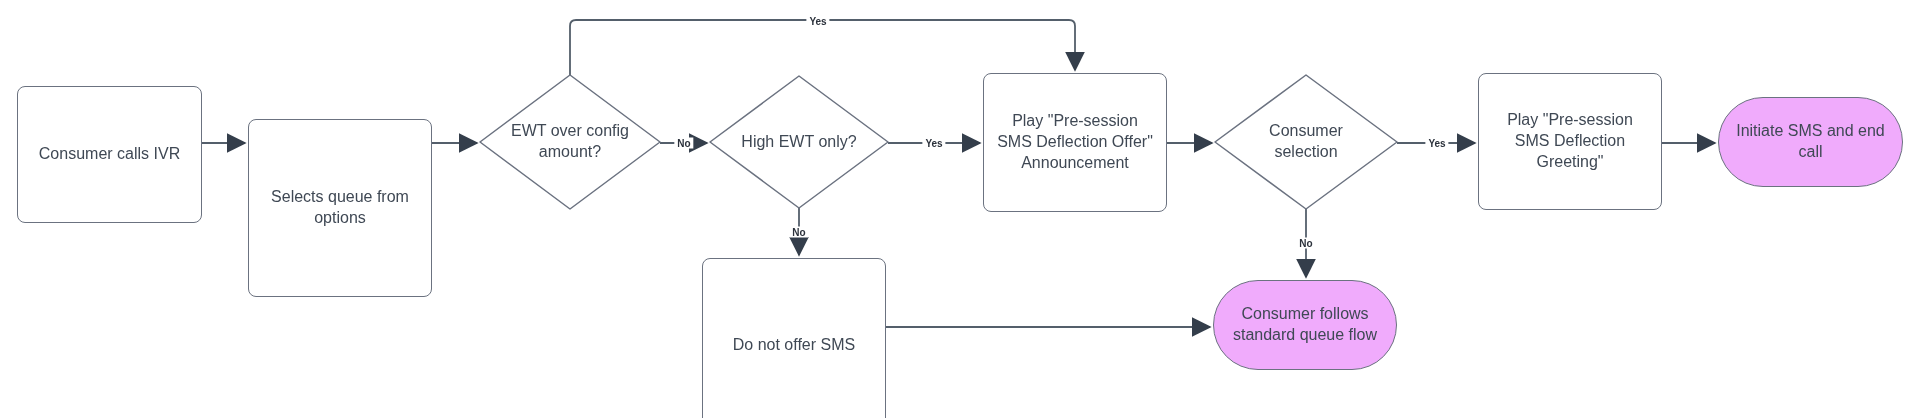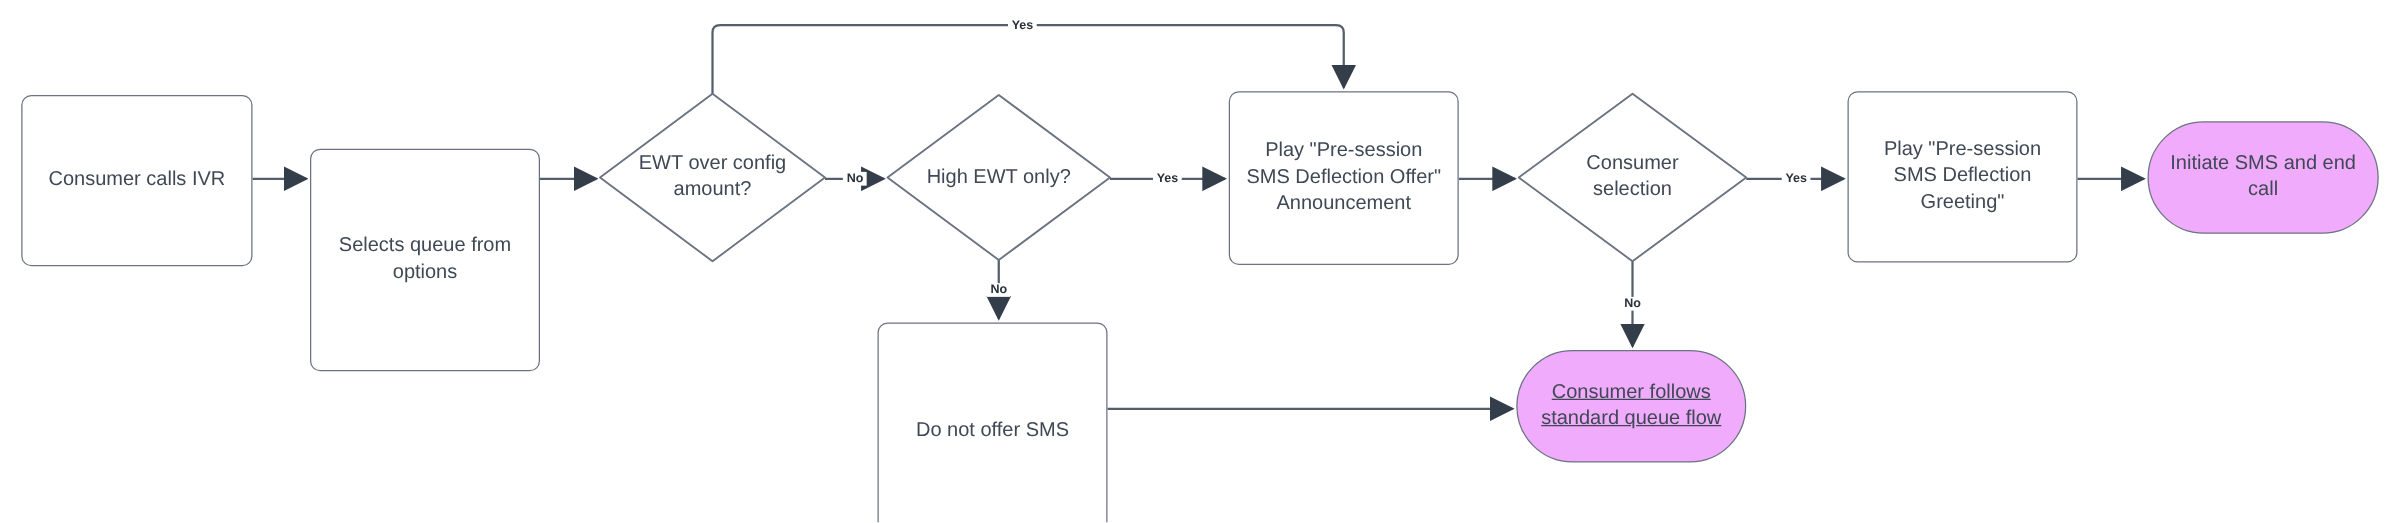--- a/index.html
+++ b/index.html
@@ -64,21 +64,21 @@
     <path class="wire" d="M570,75 L570,26 Q570,20 576,20 L1069,20 Q1075,20 1075,26 L1075,70" marker-end="url(#arrowhead)"></path>
     <path class="wire" d="M888,143 L980,143" marker-end="url(#arrowhead)"></path>
     <path class="wire" d="M799,208 L799,255" marker-end="url(#arrowhead)"></path>
     <path class="wire" d="M1167,143 L1212,143" marker-end="url(#arrowhead)"></path>
     <path class="wire" d="M1397,143 L1475,143" marker-end="url(#arrowhead)"></path>
     <path class="wire" d="M1306,209 L1306,277" marker-end="url(#arrowhead)"></path>
     <path class="wire" d="M1662,143 L1715,143" marker-end="url(#arrowhead)"></path>
     <path class="wire" d="M886,327 L1210,327" marker-end="url(#arrowhead)"></path>
   </svg>
 
-  <div class="node shape-rect" style="left:17px;top:76px;width:185px;height:137px;align-items:center;">
+  <div class="node shape-rect" style="left:17px;top:86px;width:185px;height:137px;align-items:center;">
     <span class="node-label">Consumer calls IVR</span>
   </div>
 
   <div class="node shape-rect" style="left:248px;top:73px;width:184px;height:178px;margin-top:46px;">
     <span class="node-label">Selects queue from options</span>
   </div>
 
   <div class="node shape-diamond" style="left:710px;top:76px;width:178px;height:132px;">
     <svg class="diamond-svg" viewBox="0 0 100 100" preserveAspectRatio="none">
       <polygon points="50,0 100,50 50,100 0,50"></polygon>
@@ -109,21 +109,21 @@
   </div>
 
   <div class="node shape-terminator" style="left:1718px;top:97px;width:185px;height:90px;">
     <span class="node-label">Initiate SMS and end call</span>
   </div>
 
   <div class="node shape-rect" style="left:702px;top:258px;width:184px;height:174px;">
     <span class="node-label">Do not offer SMS</span>
   </div>
 
-  <div class="node shape-terminator" style="left:1213px;top:280px;width:184px;height:90px;text-decoration:underline;">
+  <div class="node shape-terminator" style="left:1213px;top:280px;width:184px;height:90px;">
     <span class="node-label">Consumer follows standard queue flow</span>
   </div>
 
   <span class="edge-label" style="left:818px;top:21px;">Yes</span>
   <span class="edge-label" style="left:684px;top:143px;">No</span>
   <span class="edge-label" style="left:934px;top:143px;">Yes</span>
   <span class="edge-label" style="left:799px;top:232px;">No</span>
   <span class="edge-label" style="left:1437px;top:143px;">Yes</span>
   <span class="edge-label" style="left:1306px;top:243px;">No</span>
 

